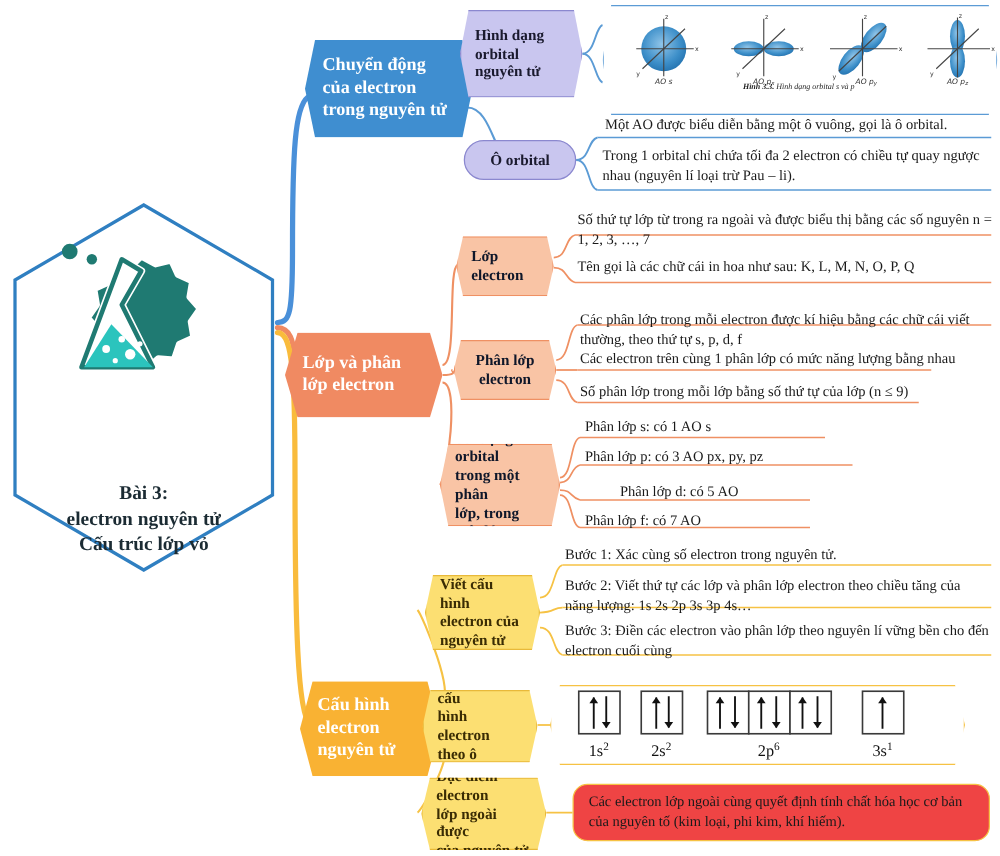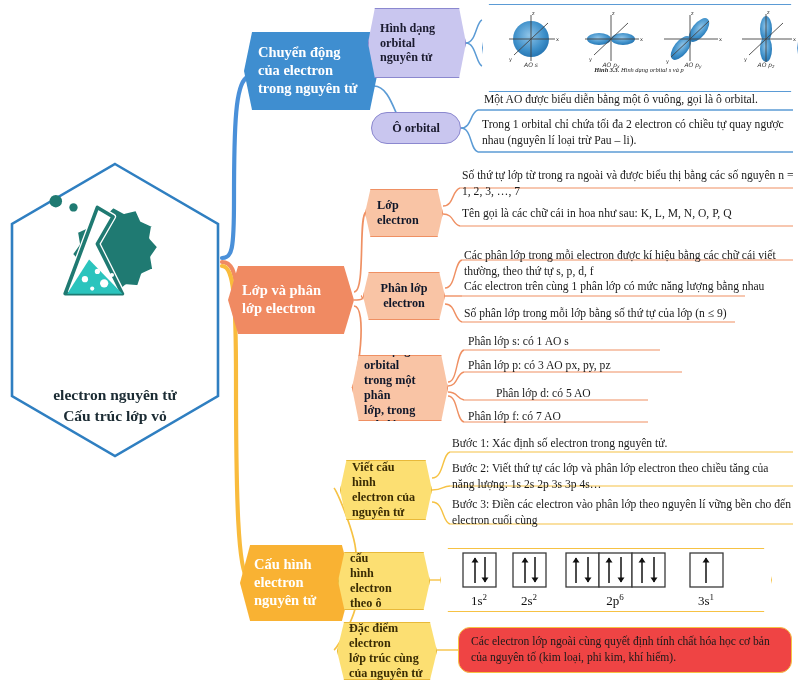--- a/index.html
+++ b/index.html
@@ -161,20 +161,21 @@
         <circle cx="120" cy="145" r="5" fill="#ffffff"></circle>
         <circle cx="133" cy="168" r="8" fill="#ffffff"></circle>
         <circle cx="110" cy="178" r="4" fill="#ffffff"></circle>
         <circle cx="148" cy="152" r="4" fill="#ffffff"></circle>
         <circle cx="40" cy="10" r="12" fill="#1f7a72"></circle>
         <circle cx="74" cy="22" r="8" fill="#1f7a72"></circle>
       </g>
     </svg>
   </div>
   <div id="center-title">
+    <div>Bài 3:</div>
     <div>electron nguyên tử</div>
     <div>Cấu trúc lớp vỏ</div>
   </div>
 
   <div class="node main-branch" id="b-blue">
     <span class="lbl">
       <span>Chuyển động</span><br>
       <span>của electron</span><br>
       <span>trong nguyên tử</span>
     </span>
@@ -327,21 +328,21 @@
   </div>
 
   <div class="node hexnode sub lemon" id="s-vietch">
     <span class="lbl">
       <span>Viết cấu hình</span><br>
       <span>electron của</span><br>
       <span>nguyên tử</span>
     </span>
   </div>
   <div class="leaf" style="left:452px;top:436px;width:340px;">
-    <span class="txt">Bước 1: Xác định số electron trong nguyên tử.</span>
+    <span class="txt">Bước 1: Xác cùng số electron trong nguyên tử.</span>
   </div>
   <div class="leaf" style="left:452px;top:461px;width:340px;">
     <span class="txt">Bước 2: Viết thứ tự các lớp và phân lớp electron theo chiều tăng của năng lượng: 1s 2s 2p 3s 3p 4s…</span>
   </div>
   <div class="leaf" style="left:452px;top:497px;width:340px;">
     <span class="txt">Bước 3: Điền các electron vào phân lớp theo nguyên lí vững bền cho đến electron cuối cùng</span>
   </div>
 
   <div class="node hexnode sub lemon" id="s-bieudien">
     <span class="lbl">
@@ -396,21 +397,21 @@
         <text x="88" y="56">2s<tspan font-size="9" dy="-5">2</tspan></text>
         <text x="174" y="56">2p<tspan font-size="9" dy="-5">6</tspan></text>
         <text x="265" y="56">3s<tspan font-size="9" dy="-5">1</tspan></text>
       </g>
     </svg>
   </div>
 
   <div class="node hexnode sub lemon" id="s-dacdiem">
     <span class="lbl">
       <span>Đặc điểm electron</span><br>
-      <span>lớp trúc cùng</span><br>
+      <span>lớp ngoài được</span><br>
       <span>của nguyên tử</span>
     </span>
   </div>
   <div class="leaf roundcard" style="left:458px;top:627px;width:334px;height:46px;padding:6px 12px;">
     <span class="txt">Các electron lớp ngoài cùng quyết định tính chất hóa học cơ bản của nguyên tố (kim loại, phi kim, khí hiếm).</span>
   </div>
 
 </div>
 
 </body></html>

